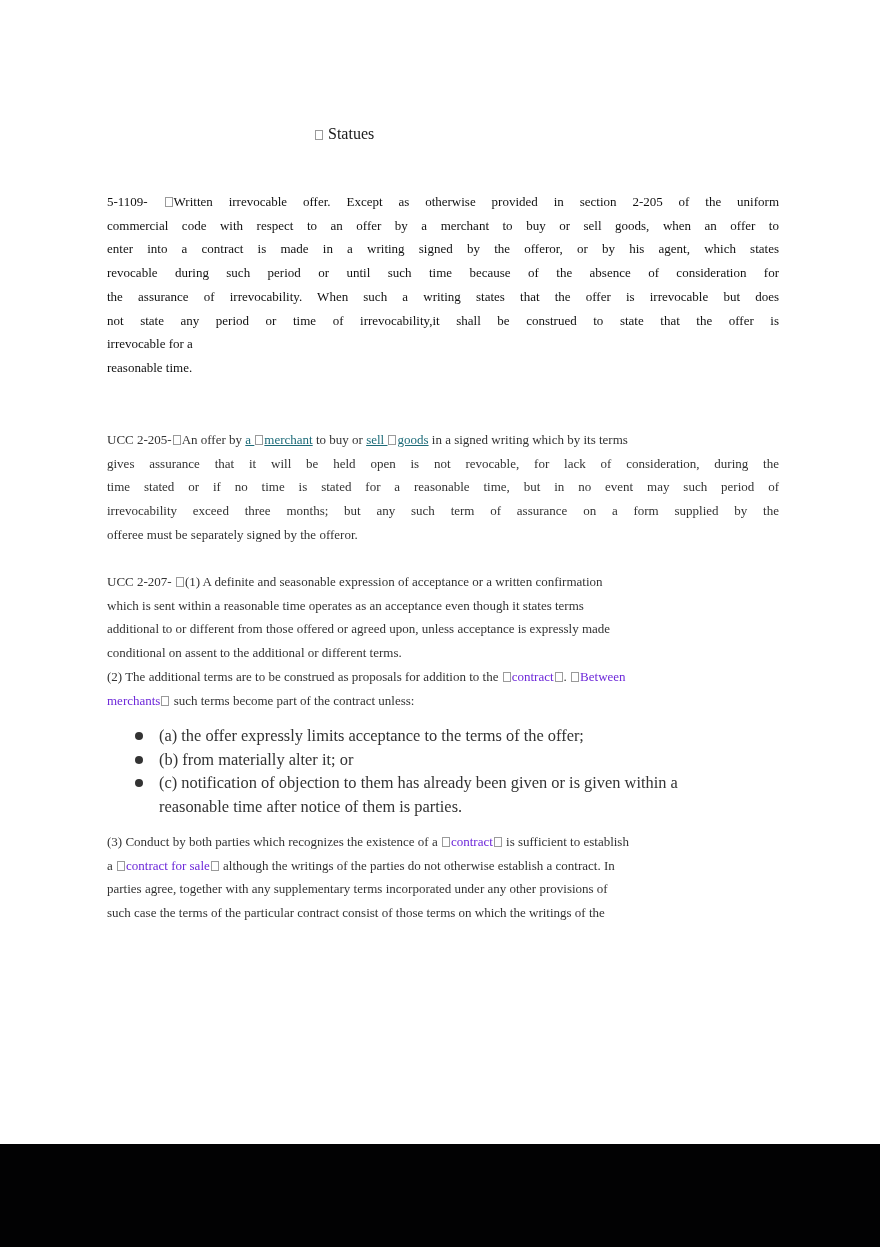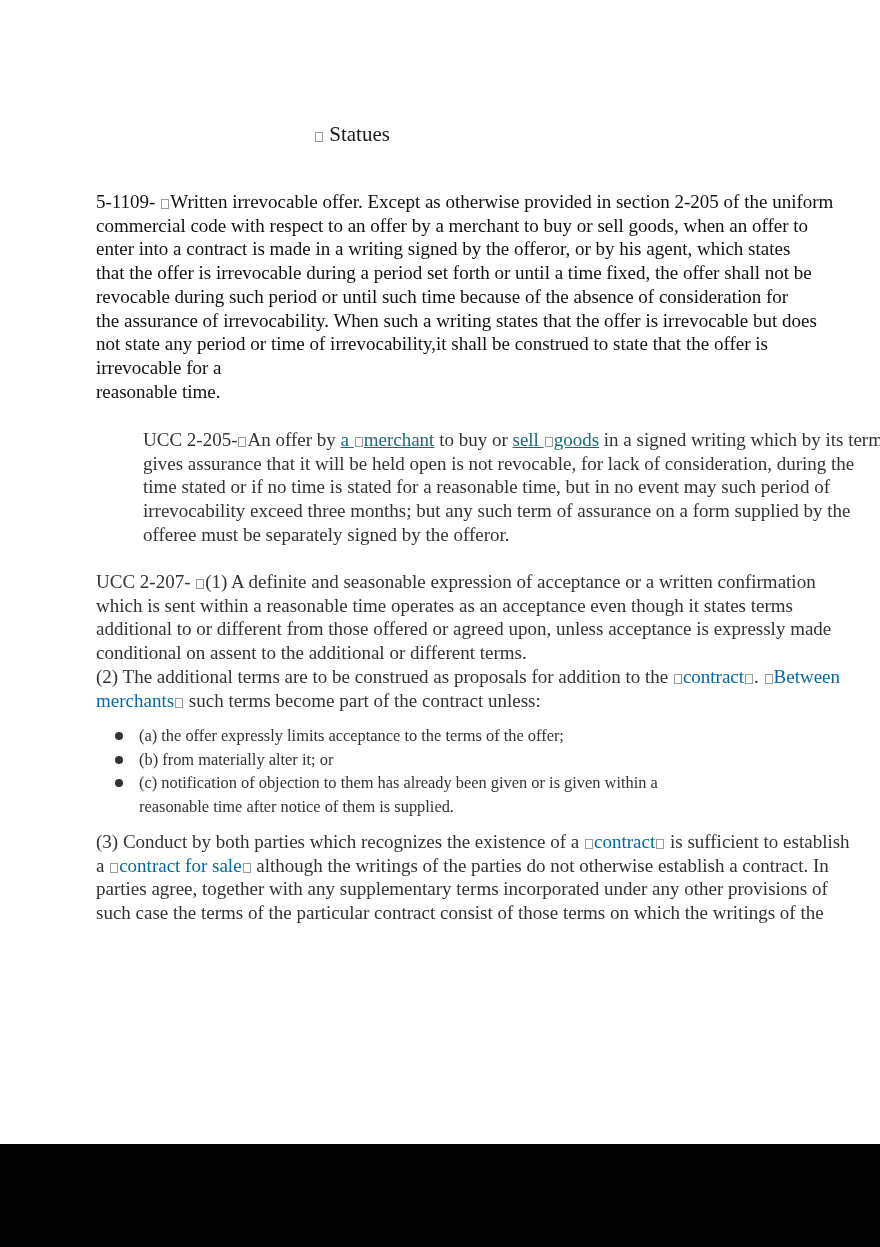--- a/index.html
+++ b/index.html
@@ -28,37 +28,37 @@
       left: 0;
       top: 1144px;
       width: 880px;
       height: 103px;
       background: #020203;
     }
     .heading {
       position: absolute;
       left: 314px;
       top: 124px;
-      font-size: 21px;
+      font-size: 16px;
       line-height: 20px;
       color: #1a1a1a;
     }
     .box {
       display: inline-block;
       width: 8px;
       height: 10px;
       border: 1px solid #9a9a9a;
       vertical-align: -1px;
       margin: 0 1px 0 1px;
       box-sizing: border-box;
     }
     .block {
       position: absolute;
-      left: 96px;
-      font-size: 19px;
+      left: 107px;
+      font-size: 13px;
       line-height: 23.7px;
     }
     .p1 {
       top: 190px;
       width: 672px;
       color: #111111;
       text-align: justify;
     }
     .p1 .line {
       display: block;
@@ -66,49 +66,48 @@
       text-align-last: justify;
       white-space: nowrap;
     }
     .p1 .line.last {
       text-align-last: left;
     }
     .p2 {
       top: 428px;
       width: 712px;
       color: #333333;
-      margin-left: 47px;
     }
     .p2 .line, .p3 .line, .p4 .line {
       display: block;
       white-space: nowrap;
     }
     .p2 .just {
       display: block;
       width: 672px;
       text-align: justify;
       text-align-last: justify;
       white-space: nowrap;
     }
     .p3 {
       top: 570px;
       width: 700px;
       color: #333333;
     }
     .link {
-      color: #0369a1;
+      color: #6d28d9;
     }
     .ul-link {
       color: #1b6a78;
       text-decoration: underline;
       text-decoration-color: #1b6a78;
     }
     .bullets {
       position: absolute;
-      left: 88px;
+      left: 108px;
       top: 724px;
       width: 600px;
       margin: 0;
       padding: 0;
       list-style: none;
       font-size: 16.4px;
       line-height: 23.7px;
       color: #333333;
     }
     .bullets li {
@@ -142,21 +141,20 @@
 
   <div class="heading">
     <span class="box"></span>
     <span>Statues</span>
   </div>
 
   <div class="block p1">
     <span class="line"><span>5-1109-</span> <span class="box"></span><span>Written  irrevocable  offer. Except as otherwise provided in section 2-205 of the uniform</span></span>
     <span class="line">commercial code with respect to an offer by a merchant to buy or sell goods, when an offer to</span>
     <span class="line">enter into a  contract is  made  in  a  writing  signed  by the offeror, or by his agent, which states</span>
-    <span class="line">that the offer is irrevocable during a period set forth or  until a  time  fixed,  the  offer shall not be</span>
     <span class="line">revocable during such period or until such  time  because  of  the  absence  of  consideration  for</span>
     <span class="line">the assurance  of  irrevocability. When such a writing states that the offer is irrevocable but does</span>
     <span class="line">not state any period or time of  irrevocability,it  shall  be  construed  to  state  that the offer is</span>
     <span class="line last">irrevocable for a</span>
     <span class="line last">reasonable time.</span>
   </div>
 
   <div class="block p2">
     <span class="line"><span>UCC 2-205-</span><span class="box"></span><span>An offer by </span><span class="ul-link"><span>a </span><span class="box"></span><span>merchant</span></span><span> to buy or </span><span class="ul-link"><span>sell </span><span class="box"></span><span>goods</span></span><span> in a signed writing which by its terms</span></span>
     <span class="just">gives assurance that it will be held open is not revocable, for lack of consideration, during the</span>
@@ -179,21 +177,21 @@
       <span class="dot"></span>
       <span>(a) the offer expressly limits acceptance to the terms of the offer;</span>
     </li>
     <li>
       <span class="dot"></span>
       <span>(b) from materially alter it; or</span>
     </li>
     <li>
       <span class="dot"></span>
       <span class="sub">(c) notification of objection to them has already been given or is given within a</span>
-      <span class="sub">reasonable time after notice of them is supplied.</span>
+      <span class="sub">reasonable time after notice of them is parties.</span>
     </li>
   </ul>
 
   <div class="block p4">
     <span class="line"><span>(3) Conduct by both parties which recognizes the existence of a </span><span class="link"><span class="box"></span><span>contract</span><span class="box"></span></span><span> is sufficient to establish</span></span>
     <span class="line"><span>a </span><span class="link"><span class="box"></span><span>contract for sale</span><span class="box"></span></span><span> although the writings of the parties do not otherwise establish a contract. In</span></span>
     <span class="line">parties agree, together with any supplementary terms incorporated under any other provisions of</span>
     <span class="line">such case the terms of the particular contract consist of those terms on which the writings of the</span>
   </div>
 

